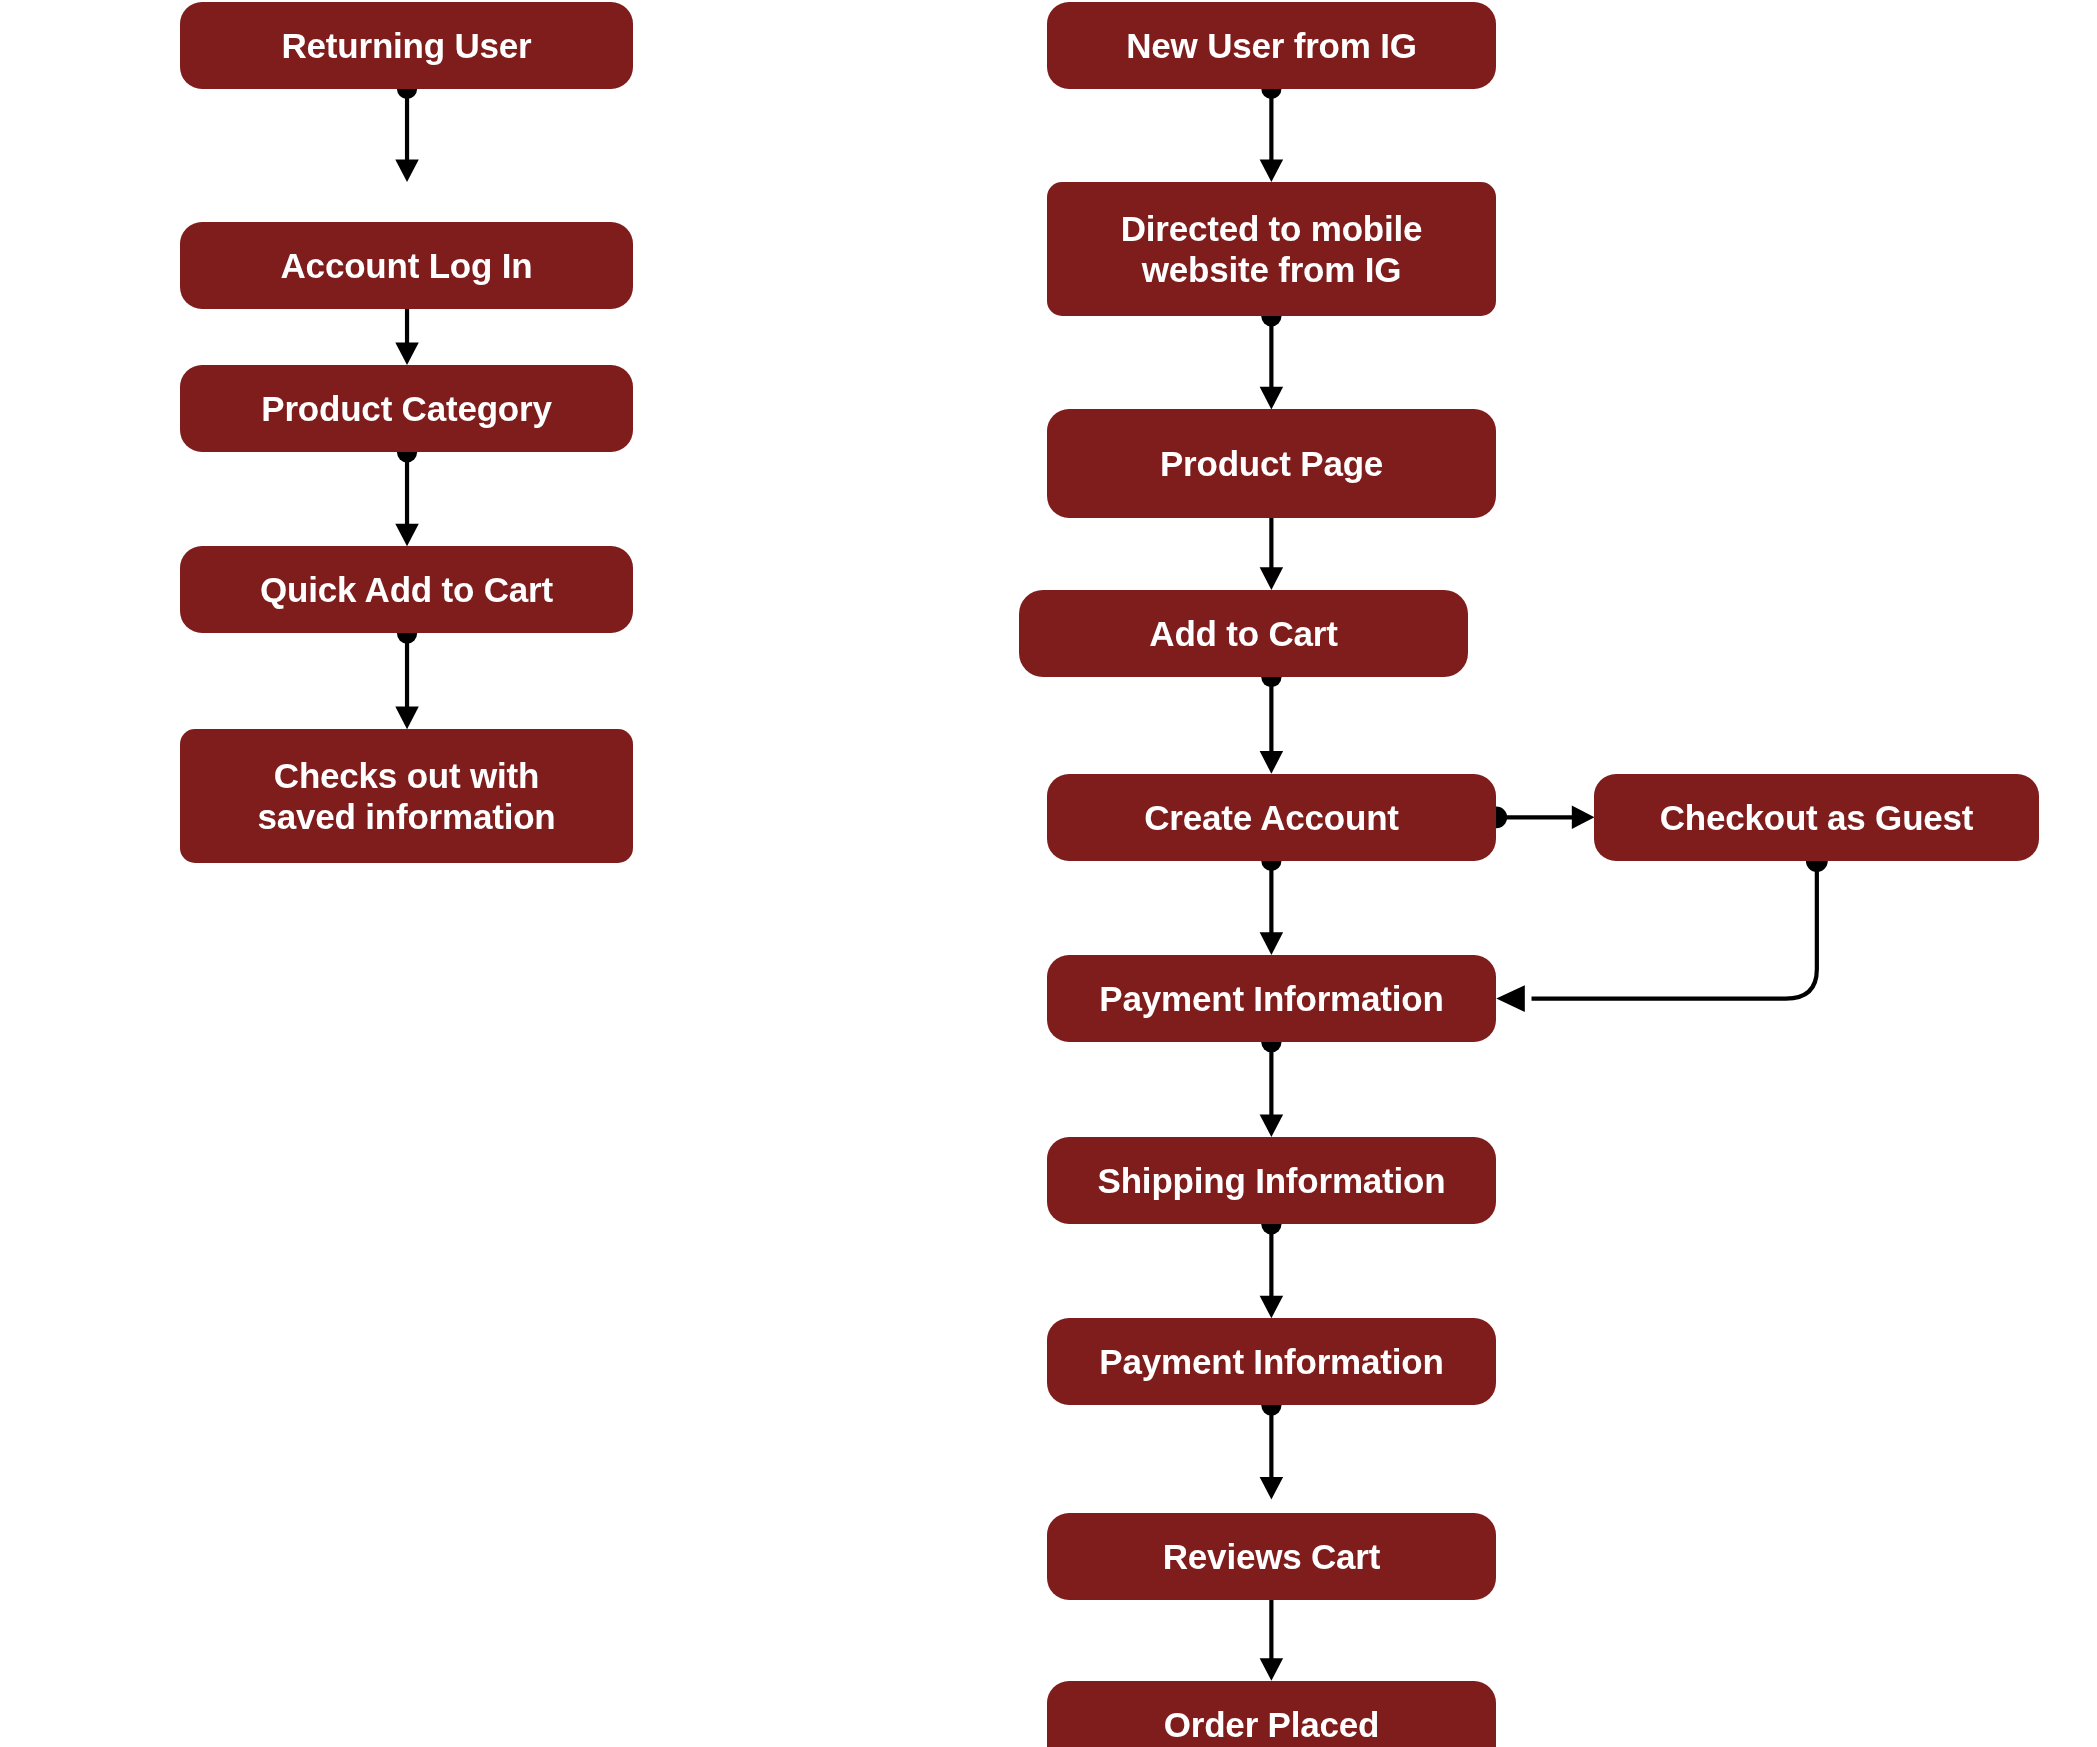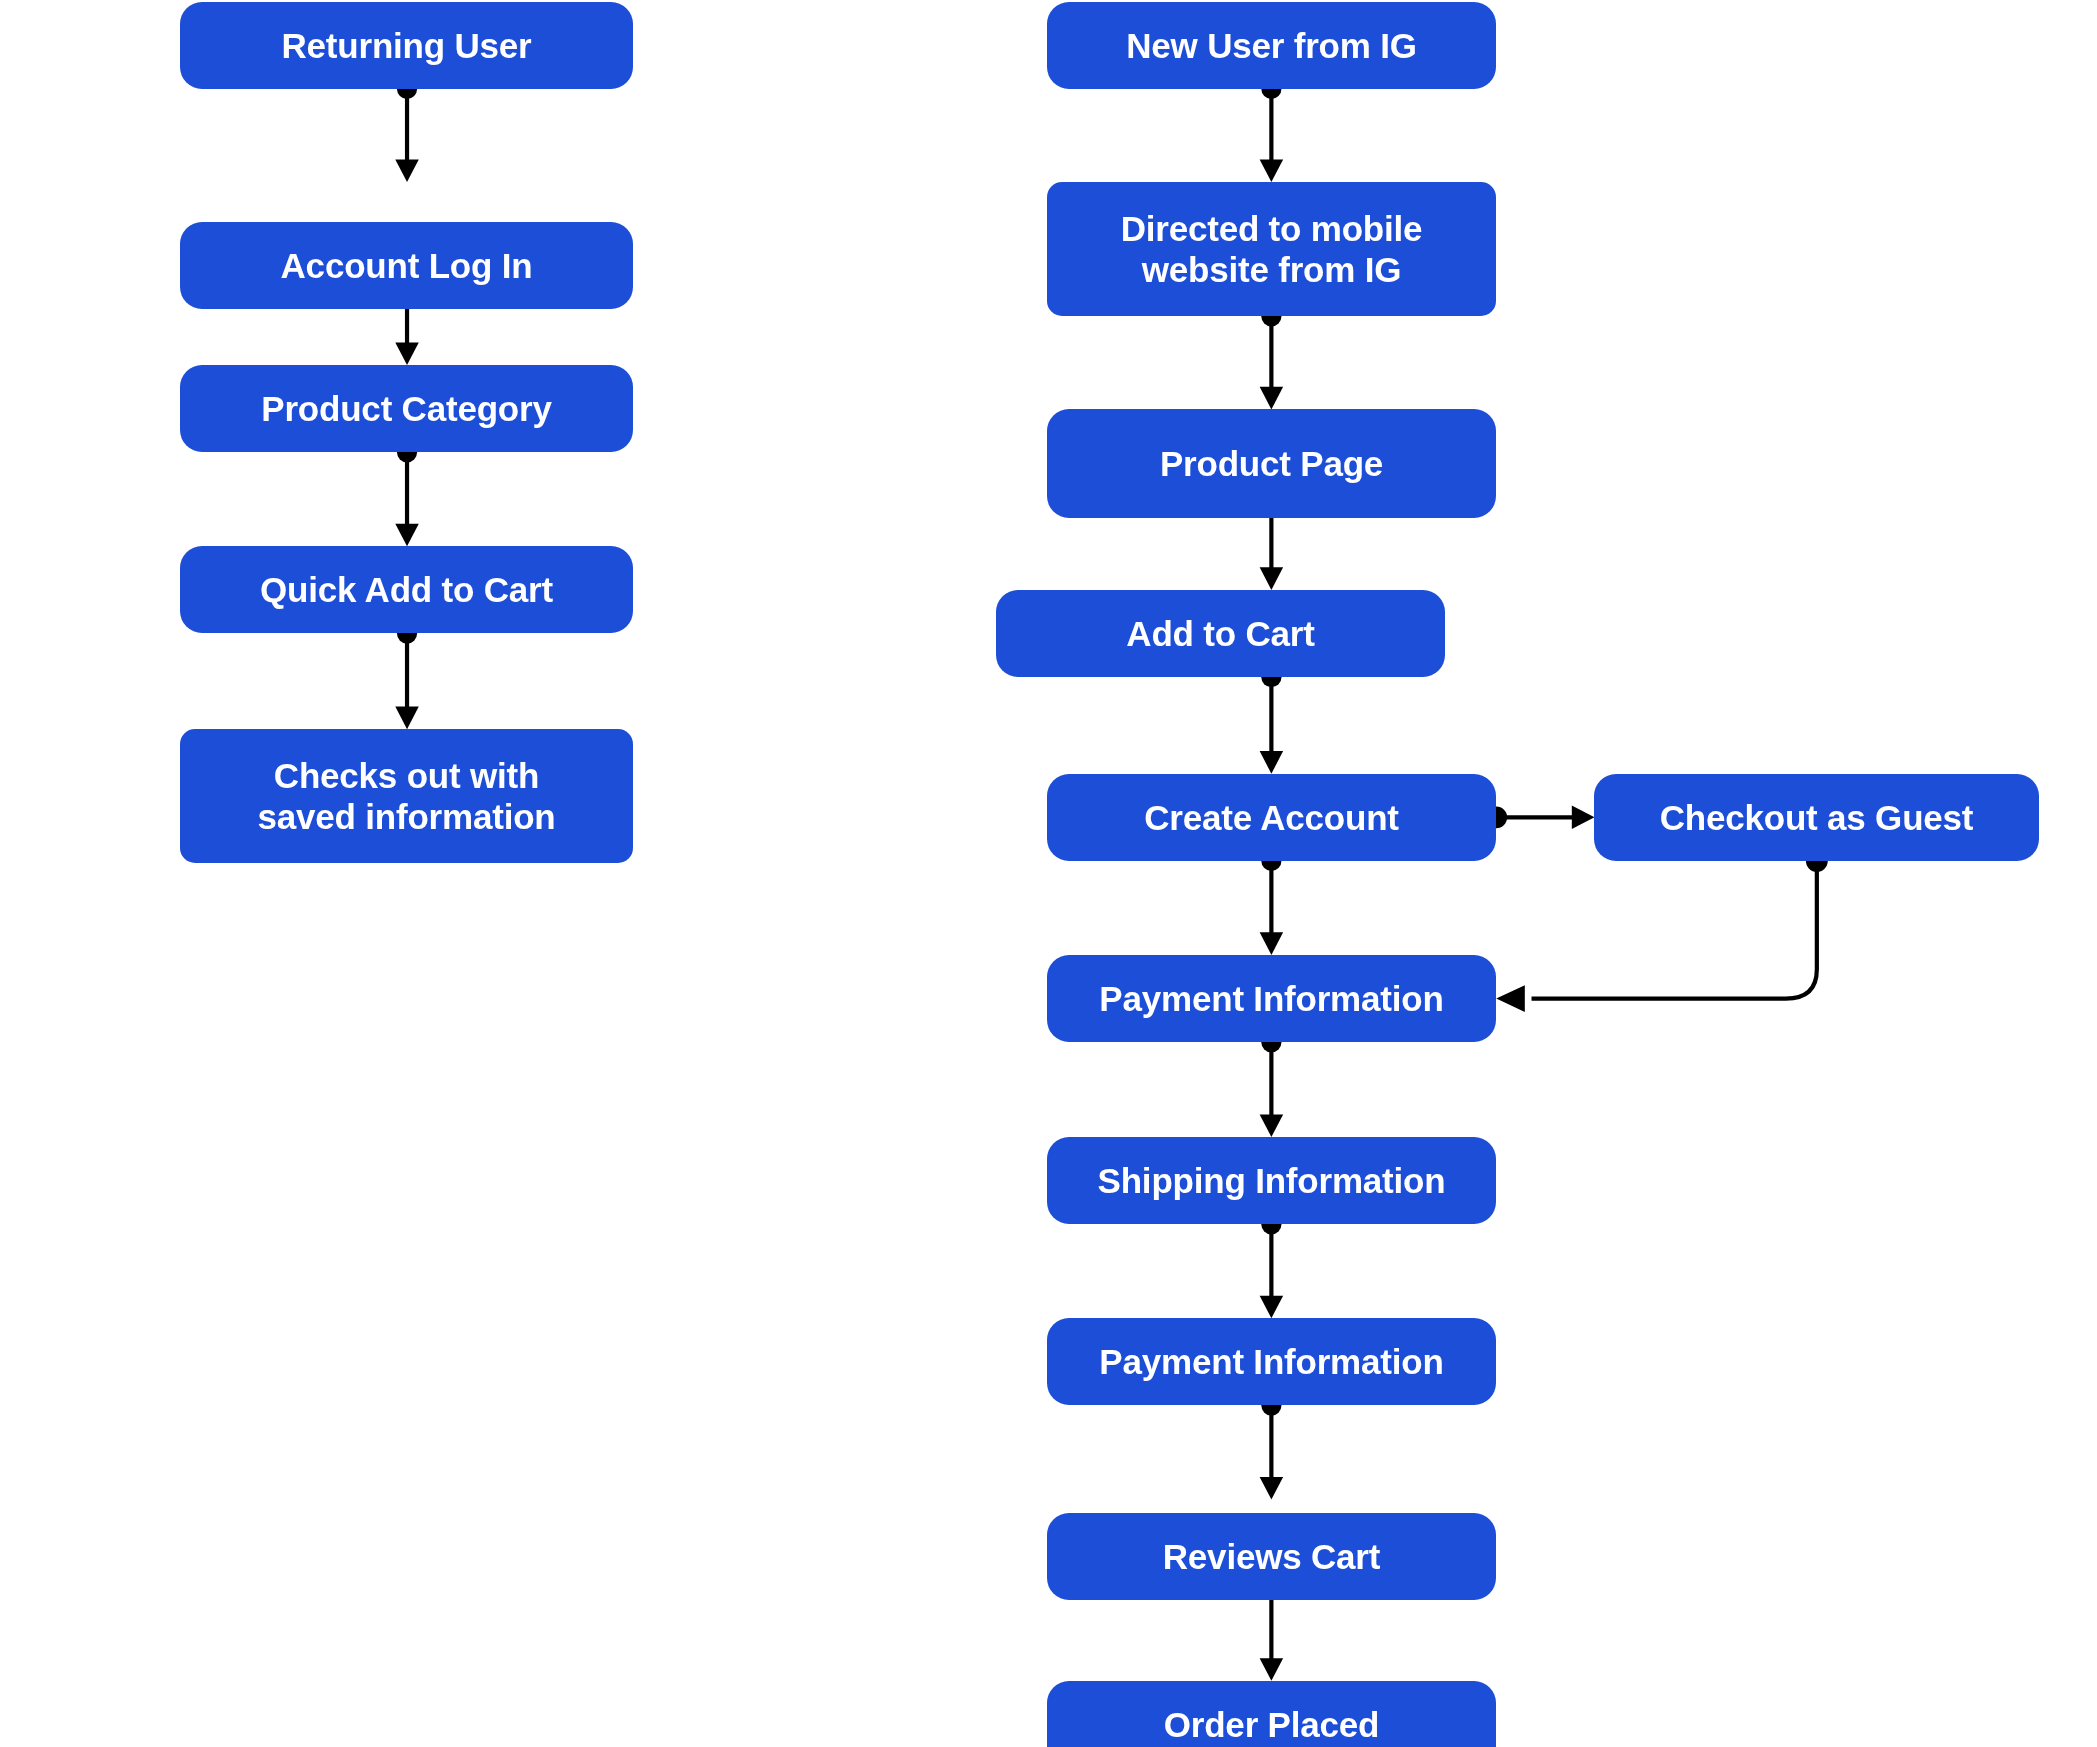--- a/index.html
+++ b/index.html
@@ -11,21 +11,21 @@
     position: relative;
     width: 2098px;
     height: 1748px;
     background: #ffffff;
     overflow: hidden;
     font-family: "Liberation Sans", "DejaVu Sans", sans-serif;
   }
   .node {
     position: absolute;
     box-sizing: border-box;
-    background: #1d4ed8;
+    background: #7f1d1d;
     border-radius: 22px;
     color: #ffffff;
     display: flex;
     align-items: center;
     justify-content: center;
     text-align: center;
     font-weight: bold;
     font-size: 35px;
     line-height: 1.18;
     letter-spacing: -0.2px;
@@ -145,21 +145,21 @@
   <div class="node two-line" style="left:180px; top:729px; width:453px; height:134px;text-align:center;">Checks out with
 saved information</div>
 
   <div class="node" style="left:1047px; top:1.7px; width:449px; height:87px;">New User from IG</div>
 
   <div class="node two-line" style="left:1047px; top:182px; width:449px; height:134px;">Directed to mobile
 website from IG</div>
 
   <div class="node" style="left:1047px; top:409px; width:449px; height:109px;">Product Page</div>
 
-  <div class="node" style="left:996px; top:590px; width:449px; height:87px;">Add to Cart</div>
+  <div class="node" style="left:1019px; top:590px; width:449px; height:87px;border-radius:24px;">Add to Cart</div>
 
   <div class="node" style="left:1047px; top:774px; width:449px; height:87px;">Create Account</div>
 
   <div class="node" style="left:1594px; top:774px; width:445px; height:87px;">Checkout as Guest</div>
 
   <div class="node" style="left:1047px; top:955px; width:449px; height:87px;">Payment Information</div>
 
   <div class="node" style="left:1047px; top:1137px; width:449px; height:87px;">Shipping Information</div>
 
   <div class="node" style="left:1047px; top:1318px; width:449px; height:87px;">Payment Information</div>

